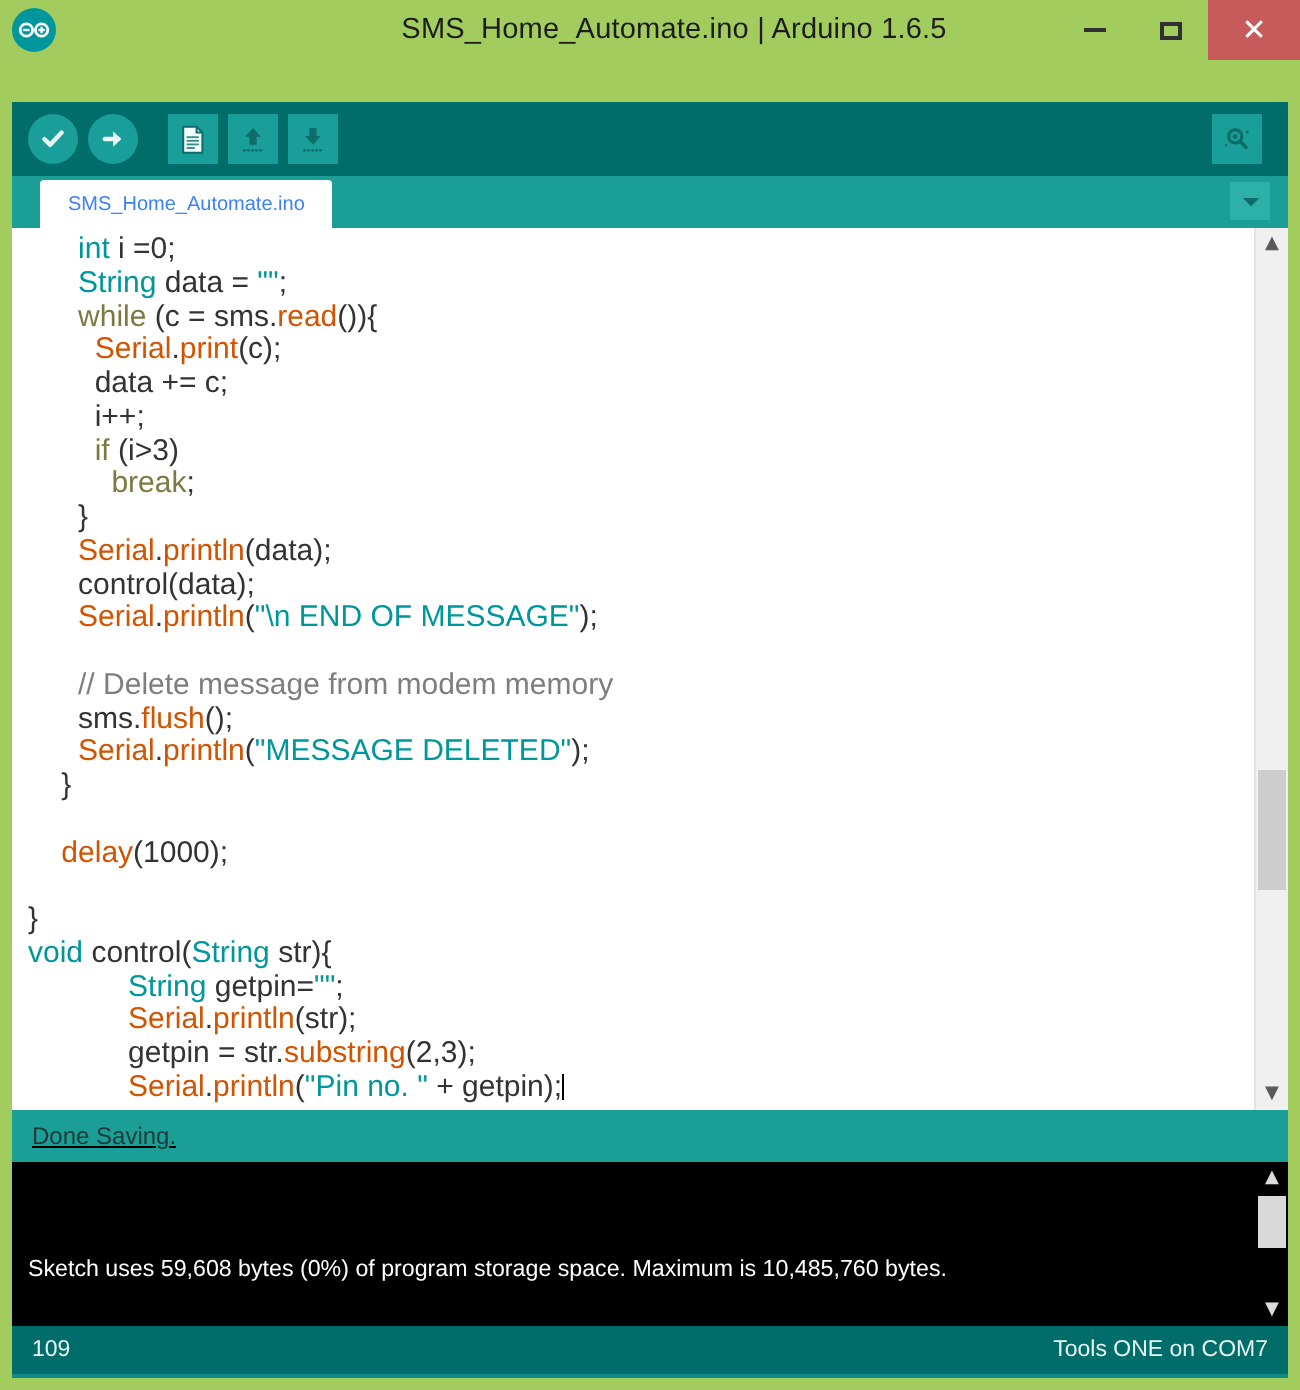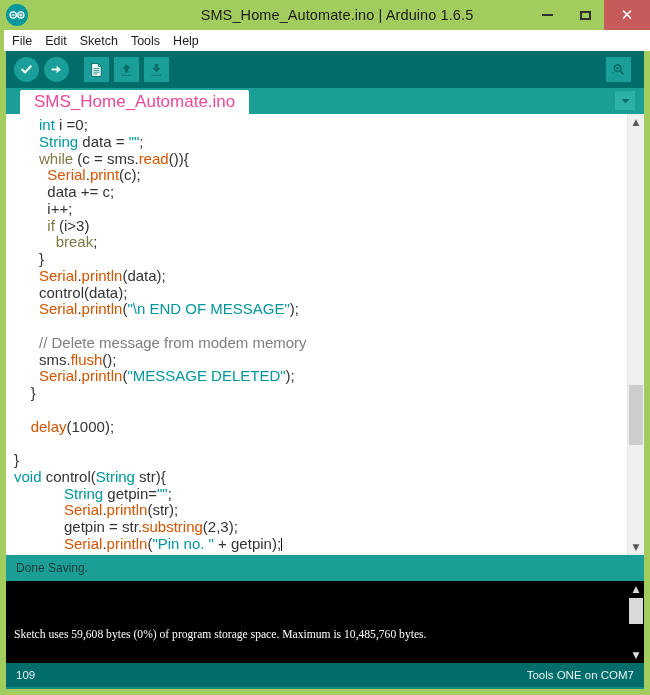--- a/index.html
+++ b/index.html
@@ -155,22 +155,22 @@
     left: 14px;
     top: 2px;
     height: 24px;
     background: #ffffff;
     padding: 0 14px;
     display: flex;
     align-items: center;
     border-radius: 2px 2px 0 0;
   }
   .tab-label {
-    font-size: 17px;
-    color: #ec4899;
+    font-size: 10px;
+    color: #3b82f6;
     white-space: nowrap;
   }
   .tab-menu-btn {
     position: absolute;
     right: 9px;
     top: 3px;
     width: 20px;
     height: 19px;
     background: #2cb0a8;
     display: flex;
@@ -243,20 +243,21 @@
     background: #cdcdcd;
   }
 
   
   .msgbar {
     height: 26px;
     background: #1a9e96;
     display: flex;
     align-items: center;
     padding-left: 10px;
+    text-decoration: underline;
   }
   .msgbar span {
     font-size: 12px;
     color: #1d3b3b;
   }
 
   
   .console-wrap {
     position: relative;
     height: 82px;
@@ -265,21 +266,21 @@
   }
   .console {
     flex: 1 1 auto;
     position: relative;
     overflow: hidden;
   }
   .console-line {
     position: absolute;
     left: 8px;
     top: 47px;
-    font-family: Liberation Serif, serif;
+    font-family: Liberation Sans, sans-serif;
     font-size: 11.6px;
     color: #ffffff;
     white-space: pre;
   }
   .cscroll {
     width: 16px;
     flex: 0 0 auto;
     background: #000000;
     position: relative;
   }
@@ -342,27 +343,20 @@
       </div>
       <div class="win-btn">
         <div class="sq"></div>
       </div>
       <div class="win-btn close">
         <span class="xmark">✕</span>
       </div>
     </div>
   </div>
 
-  <div class="menubar">
-    <div class="menu-item">File</div>
-    <div class="menu-item">Edit</div>
-    <div class="menu-item">Sketch</div>
-    <div class="menu-item">Tools</div>
-    <div class="menu-item">Help</div>
-  </div>
 
   <div class="frame">
     <div class="frame-inner">
 
       <div class="toolbar">
         <div class="tb-btn tb-round">
           <svg width="15" height="15" viewBox="0 0 15 15">
             <path d="M3.2 7.6 L6.1 10.4 L11.8 4.3" fill="none" stroke="#e9f7f6" stroke-width="2.2" stroke-linecap="round" stroke-linejoin="round"></path>
           </svg>
         </div>

